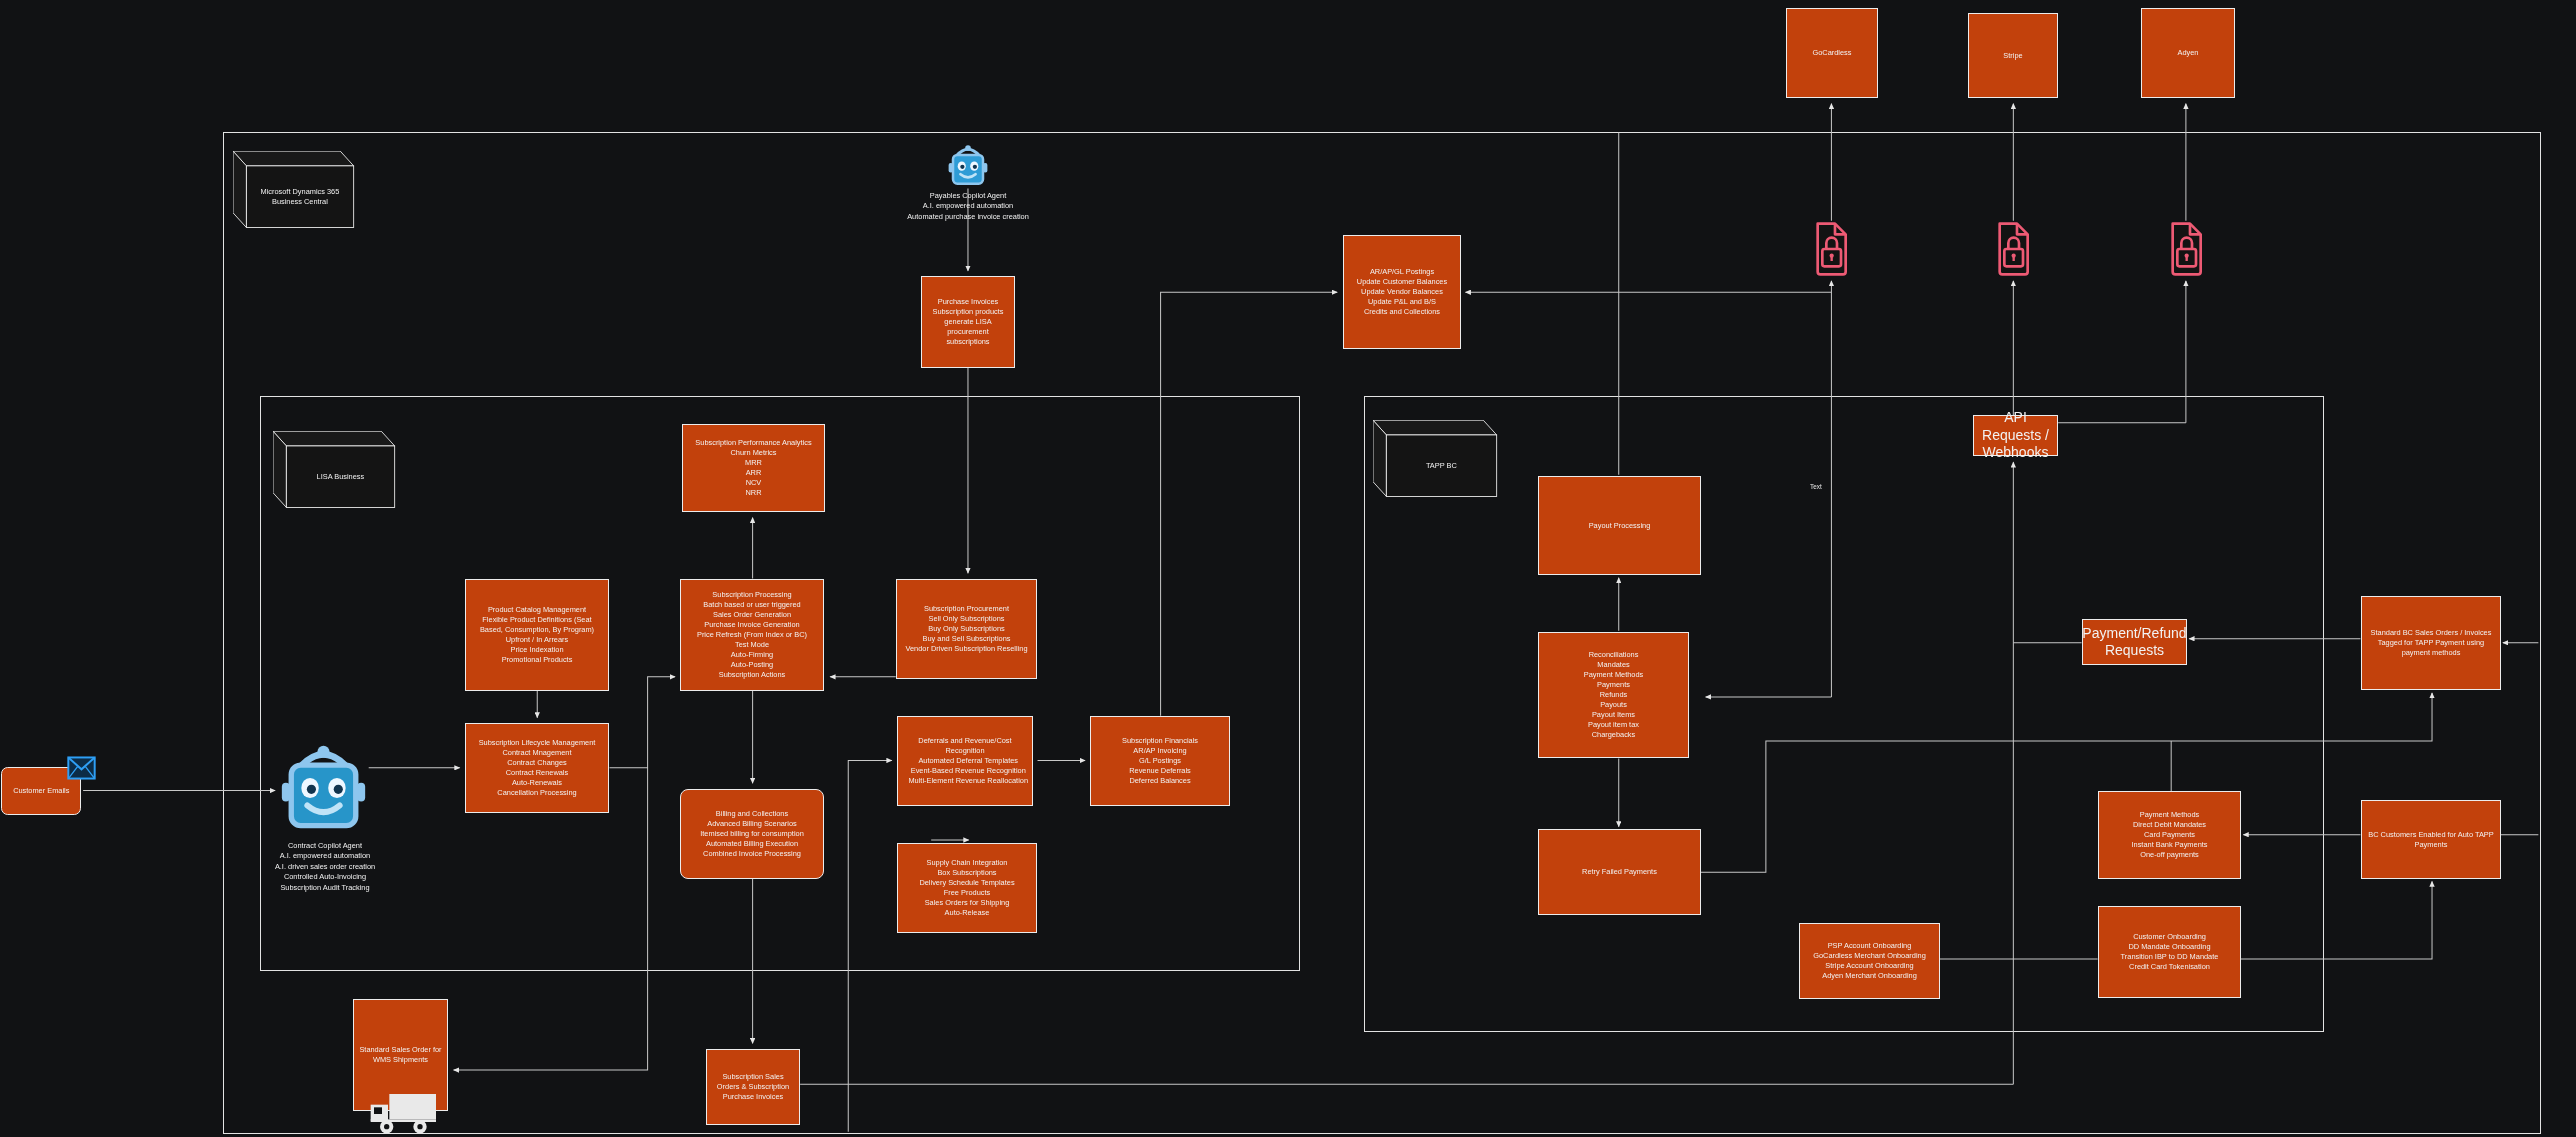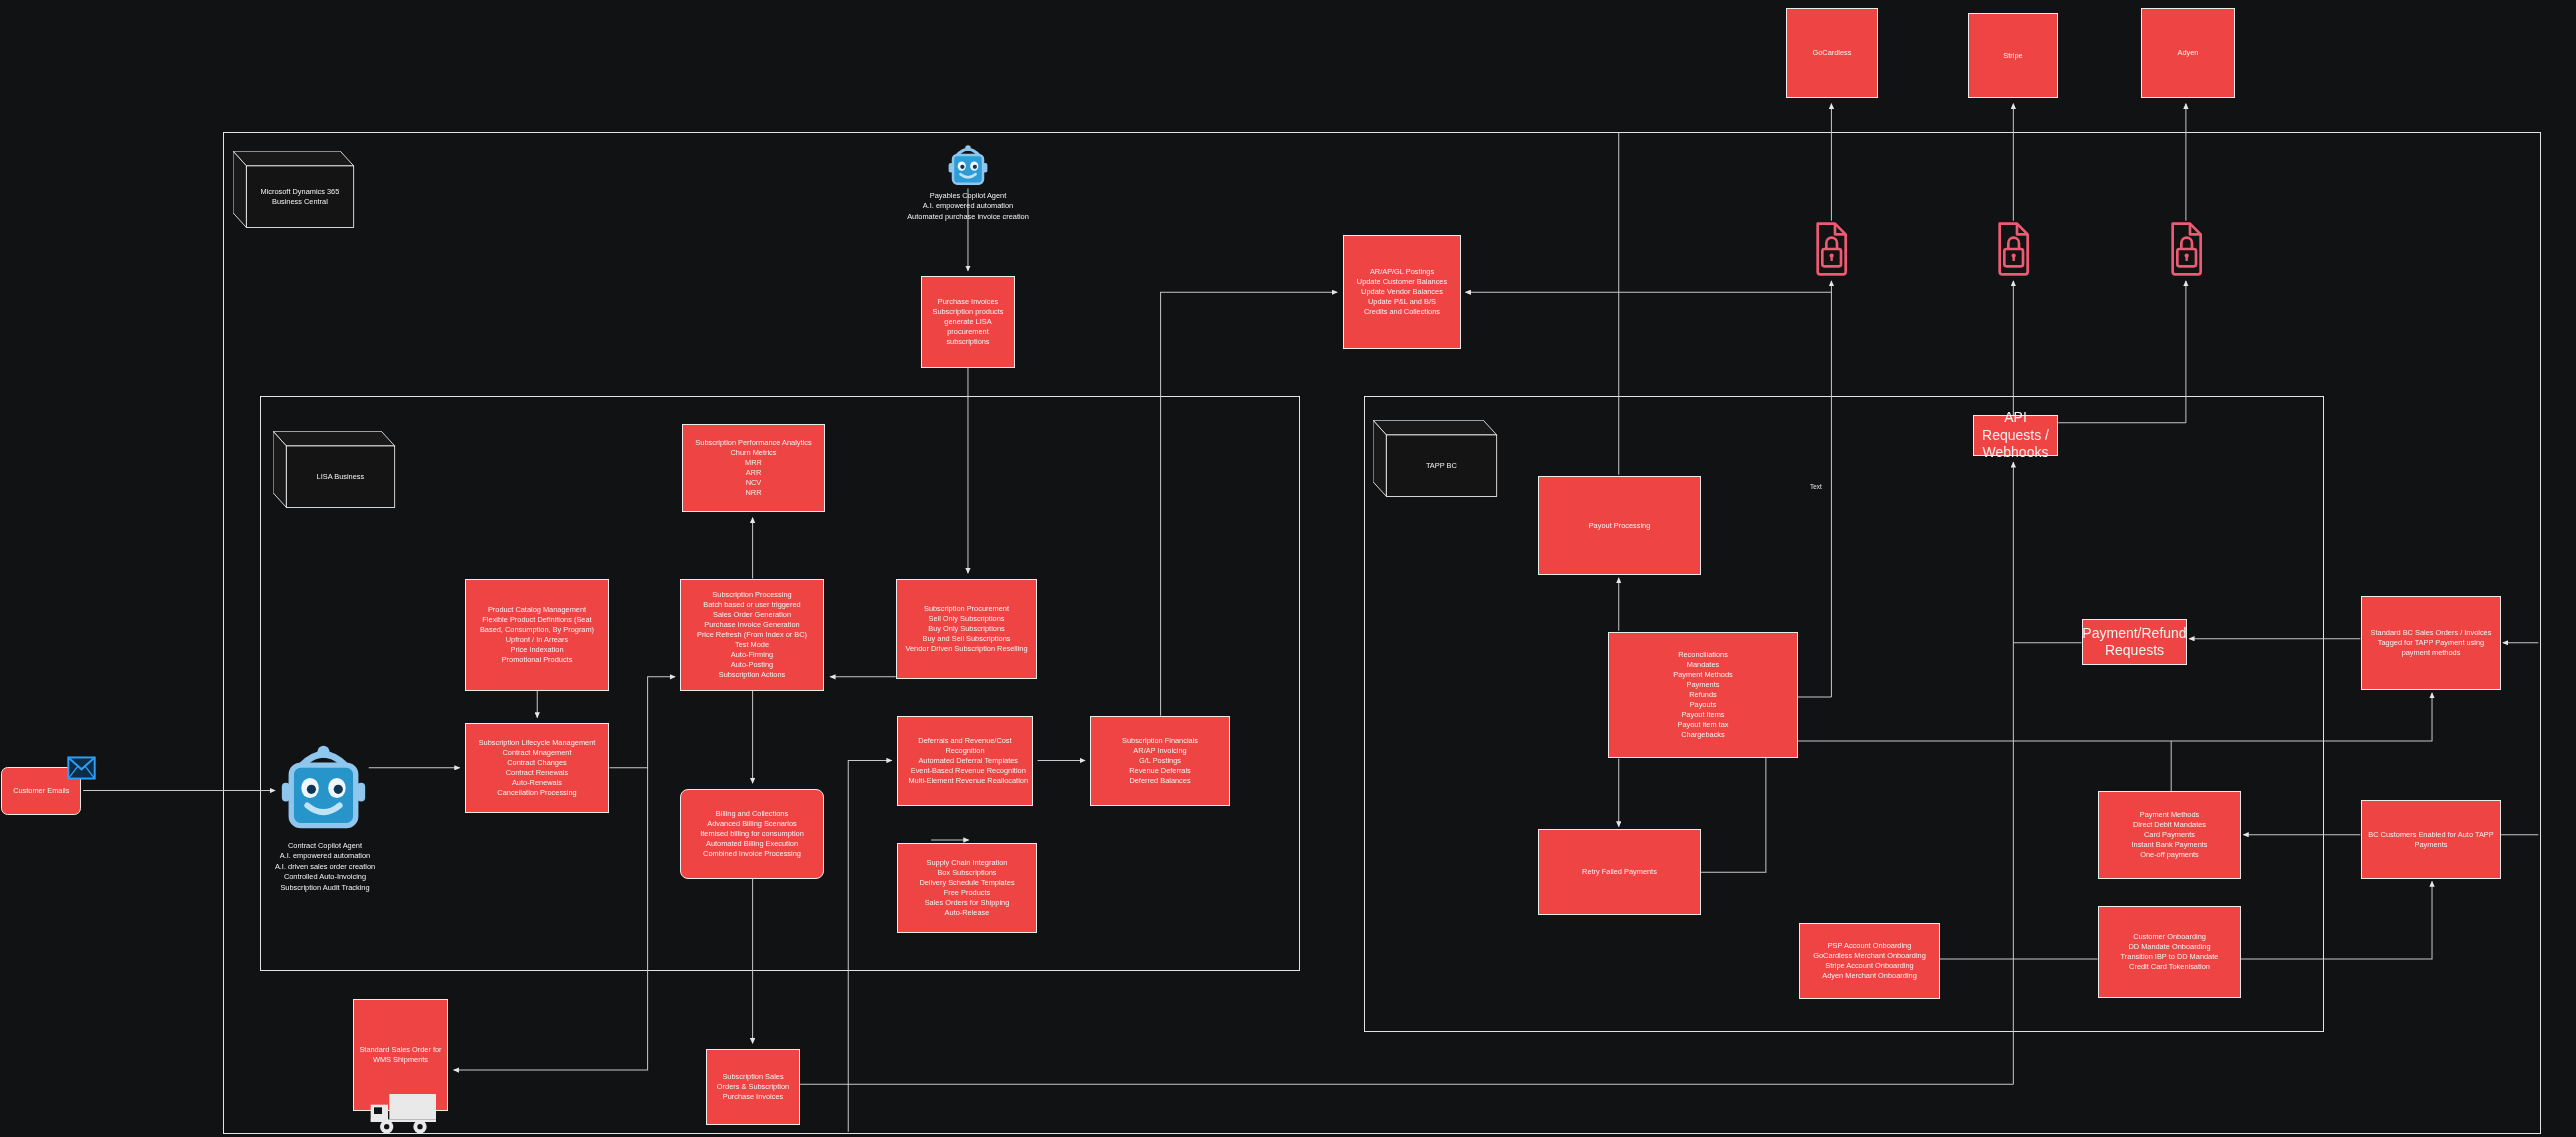--- a/index.html
+++ b/index.html
@@ -1,20 +1,20 @@
 <!DOCTYPE html>
 <html style="font-size:10.7px"><head>
 <meta charset="utf-8">
 <style>
   html,body{margin:0;padding:0;background:#111214;}
   #stage{position:relative;width:2576px;height:1137px;background:#111214;overflow:hidden;
          font-family:"Liberation Sans","DejaVu Sans",sans-serif;color:#f2f2f2;}
   .wires{position:absolute;left:0;top:0;z-index:1;}
   .container{position:absolute;border:1px solid #e3e3e3;background:transparent;z-index:0;}
-  .node{position:absolute;z-index:2;border:1px solid #ececec;background:#ef4444;
+  .node{position:absolute;z-index:2;border:1px solid #ececec;background:#c2410c;
         display:flex;flex-direction:column;justify-content:center;align-items:center;
         text-align:center;box-sizing:border-box;padding:4px;}
   .node .nt{font-size:7.4px;line-height:10px;white-space:pre-line;}
   .node .nb{font-size:7.4px;line-height:10px;white-space:pre-line;}
   .node .nb.tight{margin-top:0;}
   .node.big .nt{font-size:14px;line-height:17.4px;}
   .node.rounded{border-radius:6.7px;}
   .cube{position:absolute;z-index:2;}
   .cube .clabel{position:absolute;display:flex;justify-content:center;align-items:center;
         text-align:center;font-size:7.4px;line-height:10px;z-index:3;}
@@ -292,21 +292,21 @@
         <circle cx="76" cy="49" r="4" fill="#111214"></circle>
     </svg>
   </div>
   <div class="node" style="left:706px;top:1049px;width:94px;height:76px;">
     <div class="nt">Subscription Sales Orders &amp; Subscription Purchase Invoices</div>
   </div>
 
   <div class="node" style="left:1538px;top:476px;width:163px;height:99px;">
     <div class="nt">Payout Processing</div>
   </div>
-  <div class="node" style="left:1608px;top:632px;width:190px;height:126px;">
+  <div class="node" style="left:1538px;top:632px;width:151px;height:126px;">
     <div class="nt">Reconciliations</div>
     <div class="nb">Mandates
 Payment Methods
 Payments
 Refunds
 Payouts
 Payout Items
 Payout item tax
 Chargebacks</div>
   </div>

